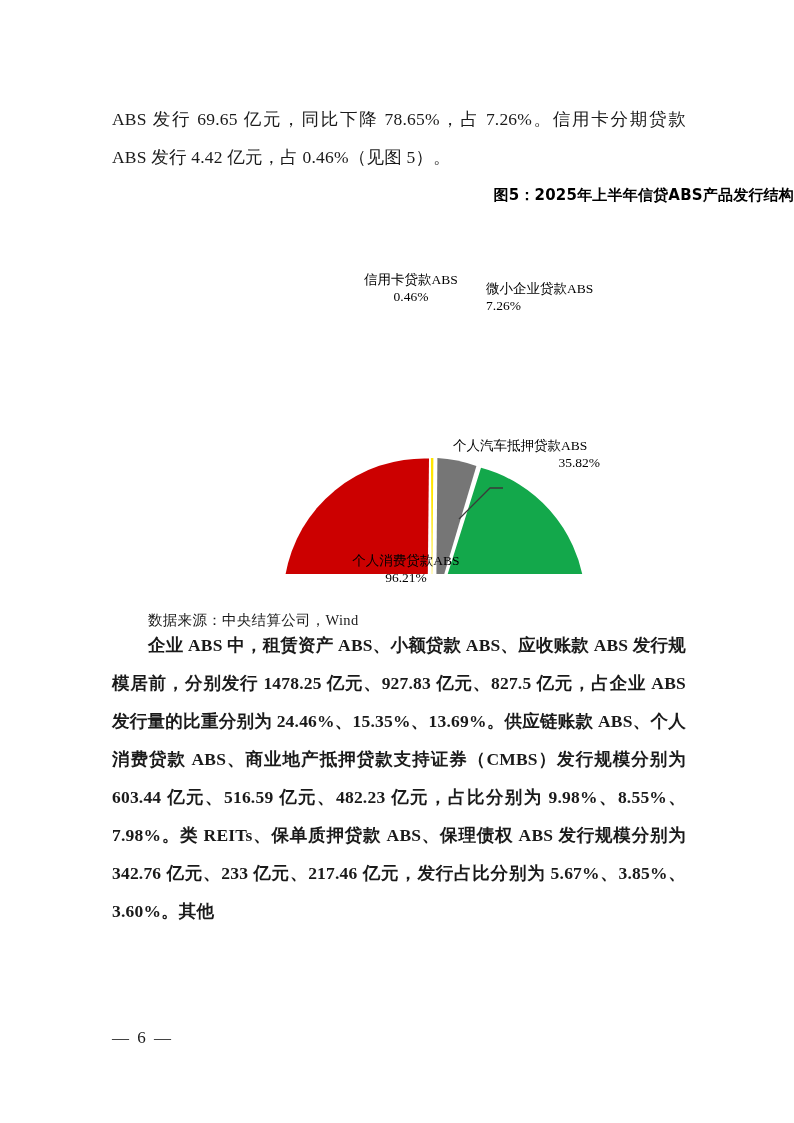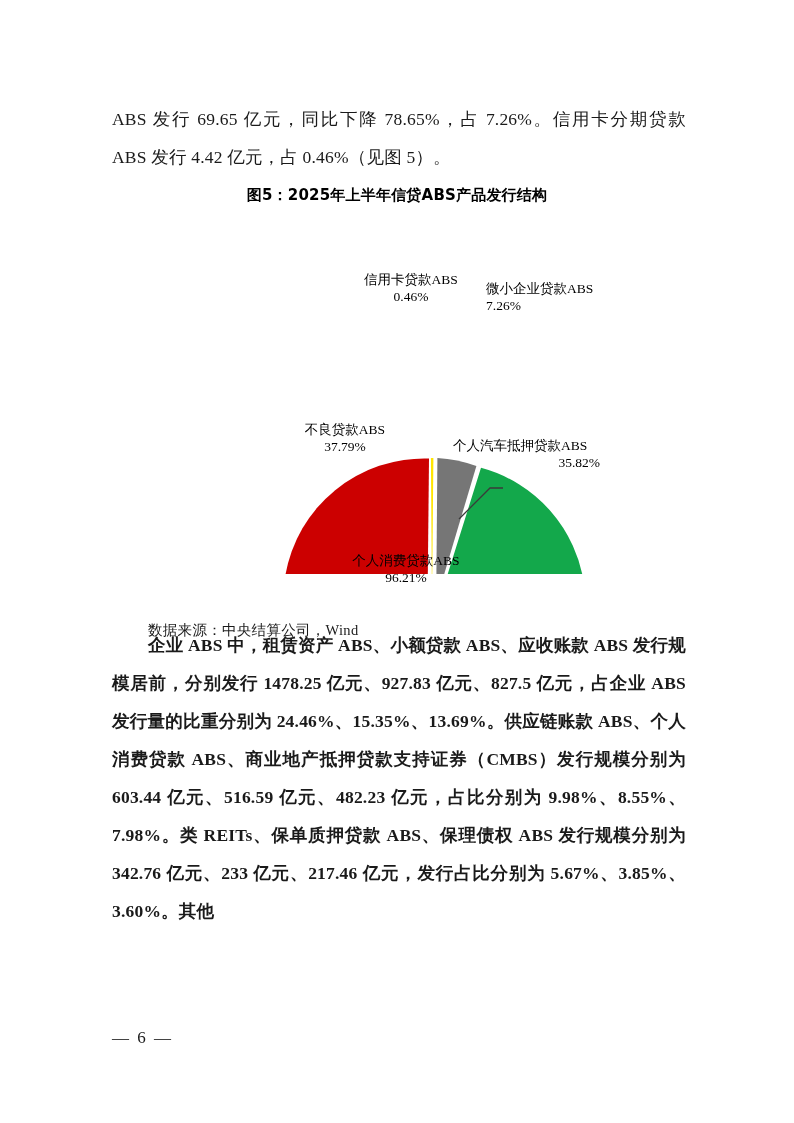--- a/index.html
+++ b/index.html
@@ -39,21 +39,21 @@
 
   
   .figure {
     position: absolute;
     left: 0;
     top: 186px;
     width: 794px;
     height: 400px;
   }
   .fig-title {
-    text-align: center;
+    text-align: right;
     font-family: "DejaVu Sans", "Liberation Sans", sans-serif;
     font-size: 15px;
     font-weight: bold;
     color: #000000;
     letter-spacing: 0.2px;
   }
   .chart-area {
     position: absolute;
     left: 0;
     top: 28px;
@@ -84,21 +84,20 @@
   .lbl-consume { left: 336px; top: 338px; width: 140px; }
 
   
   .source {
     position: absolute;
     left: 148px;
     top: 611px;
     font-size: 14.5px;
     color: #1a1a1a;
     letter-spacing: 0.3px;
-    margin-top: 10px;
   }
 
   
   .footer {
     position: absolute;
     left: 112px;
     top: 1028px;
     width: 120px;
     text-align: left;
     font-size: 17px;
@@ -159,24 +158,20 @@
       <div class="slice-label lbl-auto">
         <span>个人汽车抵押贷款ABS</span>
         <span class="pct" style="text-align:right;width:147px;">35.82%</span>
       </div>
 
       <div class="slice-label lbl-consume">
         <span>个人消费贷款ABS</span>
         <span class="pct">96.21%</span>
       </div>
 
-      <div class="slice-label lbl-bad">
-        <span>不良贷款ABS</span>
-        <span class="pct">37.79%</span>
-      </div>
 
     </div>
   </div>
 
   <div class="source">数据来源：中央结算公司，Wind</div>
 
   <div class="para para-body">
     <span class="indent"></span><span>企业 ABS 中，租赁资产 ABS、小额贷款 ABS、应收账款 ABS 发行规模居前，分别发行 1478.25 亿元、927.83 亿元、827.5 亿元，占企业 ABS 发行量的比重分别为 24.46%、15.35%、13.69%。供应链账款 ABS、个人消费贷款 ABS、商业地产抵押贷款支持证券（CMBS）发行规模分别为 603.44 亿元、516.59 亿元、482.23 亿元，占比分别为 9.98%、8.55%、7.98%。类 REITs、保单质押贷款 ABS、保理债权 ABS 发行规模分别为 342.76 亿元、233 亿元、217.46 亿元，发行占比分别为 5.67%、3.85%、3.60%。其他</span>
   </div>
 

